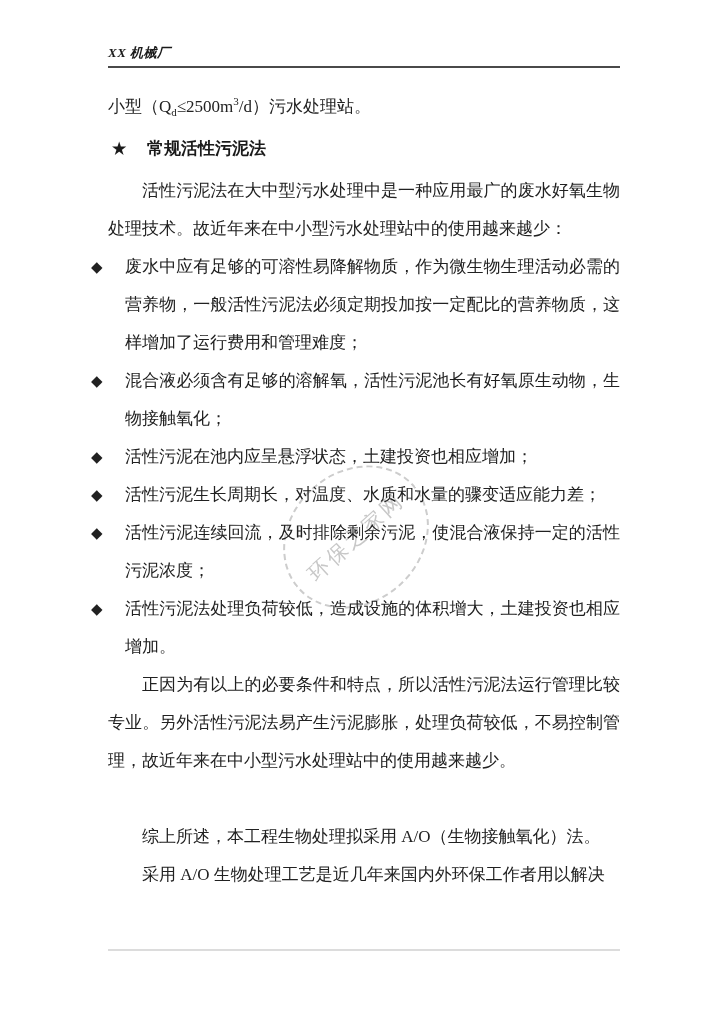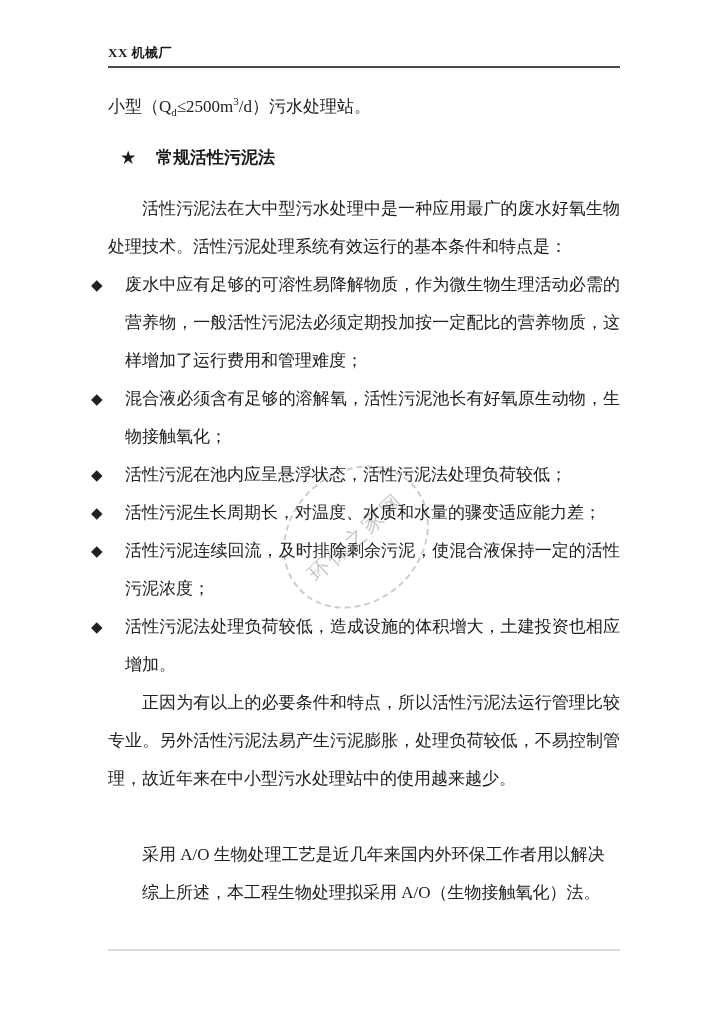--- a/index.html
+++ b/index.html
@@ -18,20 +18,21 @@
   }
   
   .header {
     position: absolute;
     left: 108px;
     right: 108px;
     top: 44px;
     border-bottom: 2px solid #4a4a4a;
     padding-bottom: 4px;
     z-index: 2;
+    font-style: italic;
   }
   .header-title {
     font-size: 13px;
     font-weight: bold;
     letter-spacing: 0.5px;
     color: #1a1a1a;
   }
   
   .watermark {
     position: absolute;
@@ -79,21 +80,21 @@
   }
   sub.qsub {
     font-size: 11px;
     line-height: 0;
   }
   sup.qsup {
     font-size: 11px;
     line-height: 0;
   }
   .section-heading {
-    margin: 13px;
+    margin: 4px;
     font-size: 17px;
     font-weight: bold;
     line-height: 38px;
     color: #1a1a1a;
   }
   .star {
     display: inline-block;
     width: 35px;
     font-size: 16px;
   }
@@ -133,40 +134,40 @@
   <header class="header">
     <div class="header-title">XX 机械厂</div>
   </header>
 
   <main class="content">
 
     <p class="line"><span>小型（Q</span><sub class="qsub">d</sub><span>≤2500m</span><sup class="qsup">3</sup><span>/d）污水处理站。</span></p>
 
     <h2 class="section-heading"><span class="star">★</span><span>常规活性污泥法</span></h2>
 
-    <p class="para indent">活性污泥法在大中型污水处理中是一种应用最广的废水好氧生物处理技术。活性污泥处理系统有效运行的基本条件和特点是：</p>
+    <p class="para indent">活性污泥法在大中型污水处理中是一种应用最广的废水好氧生物处理技术。故近年来在中小型污水处理站中的使用越来越少：</p>
 
     <div class="bullet"><span class="bullet-marker">◆</span><span>废水中应有足够的可溶性易降解物质，作为微生物生理活动必需的营养物，一般活性污泥法必须定期投加按一定配比的营养物质，这样增加了运行费用和管理难度；</span></div>
 
     <div class="bullet"><span class="bullet-marker">◆</span><span>混合液必须含有足够的溶解氧，活性污泥池长有好氧原生动物，生物接触氧化；</span></div>
 
-    <div class="bullet"><span class="bullet-marker">◆</span><span>活性污泥在池内应呈悬浮状态，活性污泥法处理负荷较低；</span></div>
+    <div class="bullet"><span class="bullet-marker">◆</span><span>活性污泥在池内应呈悬浮状态，土建投资也相应增加；</span></div>
 
     <div class="bullet"><span class="bullet-marker">◆</span><span>活性污泥生长周期长，对温度、水质和水量的骤变适应能力差；</span></div>
 
     <div class="bullet"><span class="bullet-marker">◆</span><span>活性污泥连续回流，及时排除剩余污泥，使混合液保持一定的活性污泥浓度；</span></div>
 
 
     <div class="bullet"><span class="bullet-marker">◆</span><span>活性污泥法处理负荷较低，造成设施的体积增大，土建投资也相应增加。</span></div>
 
     <p class="para indent">正因为有以上的必要条件和特点，所以活性污泥法运行管理比较专业。另外活性污泥法易产生污泥膨胀，处理负荷较低，不易控制管理，故近年来在中小型污水处理站中的使用越来越少。</p>
 
     <div class="blank-line"></div>
 
+    <p class="para indent">综上所述，本工程生物处理拟采用 A/O（生物接触氧化）法。</p>
+
     <p class="para indent">采用 A/O 生物处理工艺是近几年来国内外环保工作者用以解决</p>
-
-    <p class="para indent">综上所述，本工程生物处理拟采用 A/O（生物接触氧化）法。</p>
 
   </main>
 
   <div class="footer-rule"></div>
 
 </div>
 
 </body></html>

